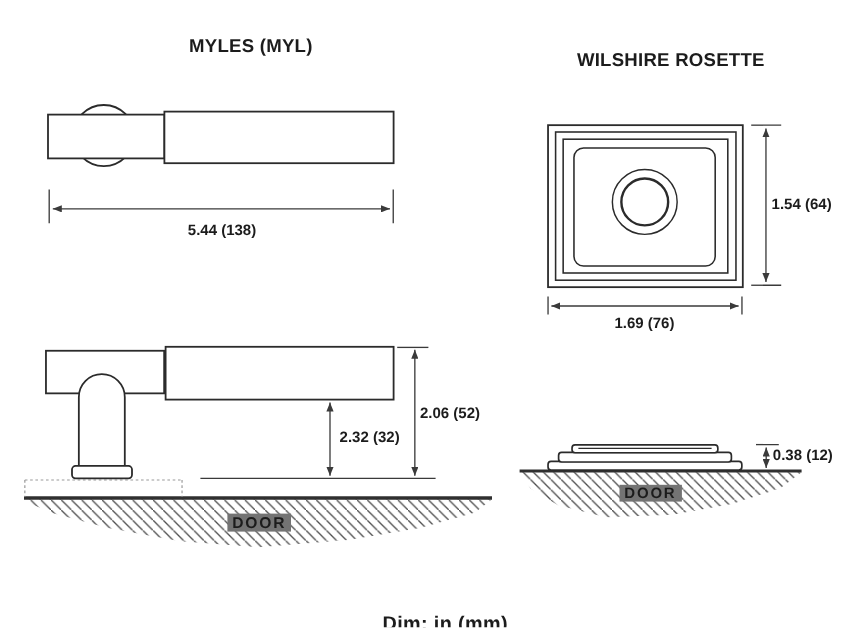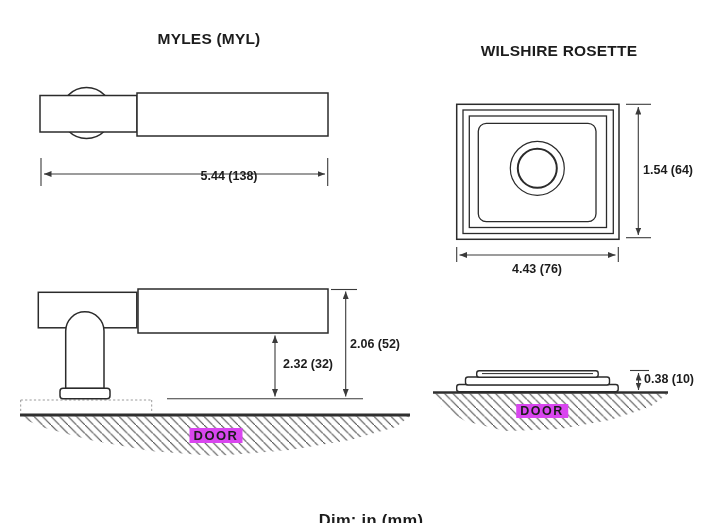--- a/index.html
+++ b/index.html
@@ -13,21 +13,21 @@
   #lineart{position:absolute;left:0;top:0;}
   .lbl{
     position:absolute;
     color:#1c1c1c;
     white-space:nowrap;
     font-weight:bold;
   }
   .title{font-size:15.5px;letter-spacing:.2px;transform:translateX(-50%);}
   .dim{font-size:12.5px;}
   .dim.centered{transform:translateX(-50%);}
-  .door{font-size:13px;letter-spacing:1.5px;background:#d946ef;padding:0 4px;transform:translateX(-50%);}
+  .door{font-size:13px;letter-spacing:1.5px;background:#737373;padding:0 4px;transform:translateX(-50%);}
   .footer{font-size:16.5px;transform:translateX(-50%);letter-spacing:.3px;}
 </style>
 </head>
 <body>
 
 <div id="canvas">
 
   <svg id="lineart" width="718" height="523" viewBox="0 0 718 523">
     <defs>
       <marker id="arr" markerWidth="8" markerHeight="6" refX="7.5" refY="3" orient="auto-start-reverse" markerUnits="userSpaceOnUse">
@@ -102,27 +102,27 @@
     </g>
     <g stroke="#3a3a3a" stroke-width="1.1" fill="none">
       <line x1="630" y1="370.5" x2="649" y2="370.5"></line>
       <line x1="638.5" y1="373" x2="638.5" y2="390" marker-start="url(#arr)" marker-end="url(#arr)"></line>
     </g>
   </svg>
 
   <div class="lbl title" style="left:209px;top:30px;">MYLES (MYL)</div>
   <div class="lbl title" style="left:559px;top:30px;margin-top:12px;">WILSHIRE ROSETTE</div>
 
-  <div class="lbl dim centered" style="left:185px;top:169px;margin-left:44px;">5.44 (138)</div>
+  <div class="lbl dim centered" style="left:185px;top:185px;">5.44 (138)</div>
 
   <div class="lbl dim" style="left:643px;top:163px;">1.54 (64)</div>
-  <div class="lbl dim centered" style="left:537px;top:262px;">4.43 (76)</div>
+  <div class="lbl dim centered" style="left:537px;top:262px;">1.69 (76)</div>
 
   <div class="lbl dim" style="left:283px;top:357px;">2.32 (32)</div>
   <div class="lbl dim" style="left:350px;top:337px;text-align:right;">2.06 (52)</div>
 
   <div class="lbl door" style="left:216px;top:428px;">DOOR</div>
 
-  <div class="lbl dim" style="left:644px;top:372px;">0.38 (10)</div>
+  <div class="lbl dim" style="left:644px;top:372px;">0.38 (12)</div>
   <div class="lbl door" style="left:542px;top:404px;font-size:12.5px;">DOOR</div>
 
   <div class="lbl footer" style="left:371px;top:487px;margin-top:24px;">Dim: in (mm)</div>
 </div>
 
 </body></html>

